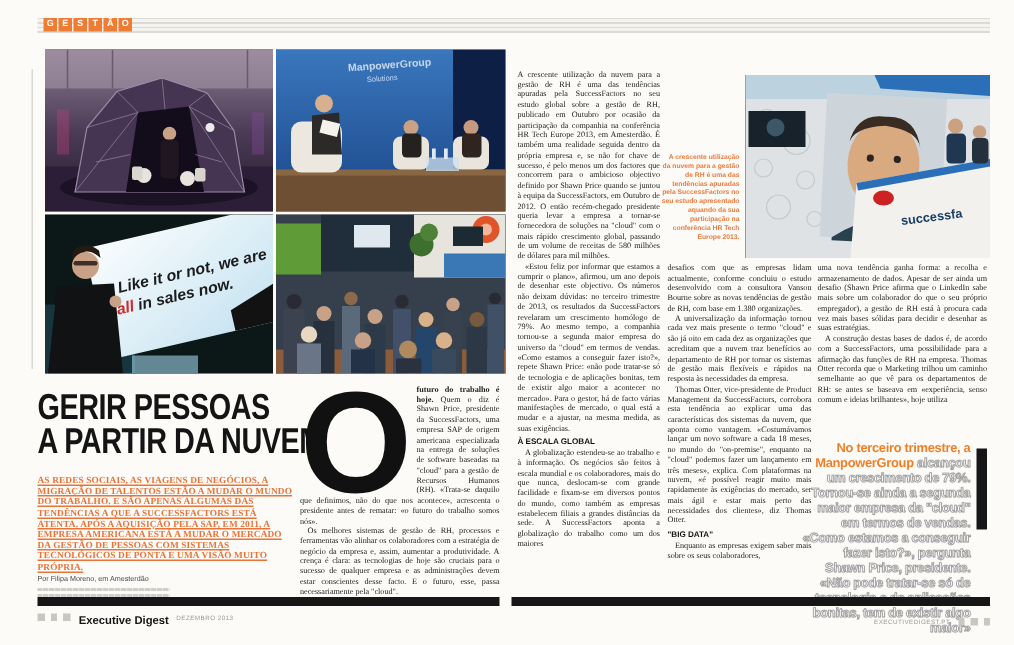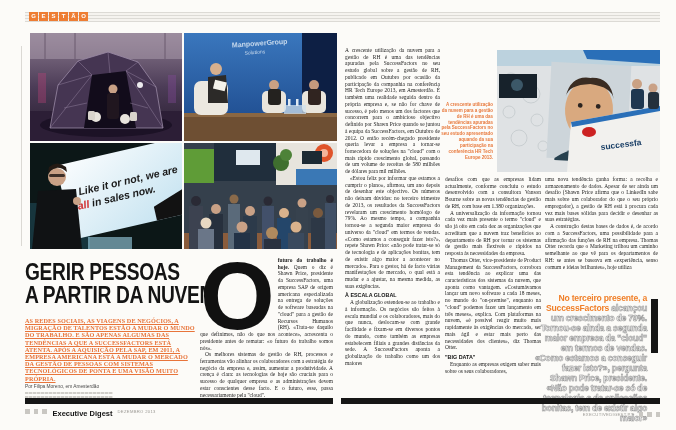--- a/index.html
+++ b/index.html
@@ -308,21 +308,21 @@
     <p class="subhead">"BIG DATA"</p>
     <p>Enquanto as empresas exigem saber mais sobre os seus colaboradores,</p>
   </div>
 
   <div class="abs col col4">
     <p>uma nova tendência ganha forma: a recolha e armazenamento de dados. Apesar de ser ainda um desafio (Shawn Price afirma que o LinkedIn sabe mais sobre um colaborador do que o seu próprio empregador), a gestão de RH está à procura cada vez mais bases sólidas para decidir e desenhar as suas estratégias.</p>
     <p>A construção destas bases de dados é, de acordo com a SuccessFactors, uma possibilidade para a afirmação das funções de RH na empresa. Thomas Otter recorda que o Marketing trilhou um caminho semelhante ao que vê para os departamentos de RH: se antes se baseava em «experiência, senso comum e ideias brilhantes», hoje utiliza</p>
   </div>
 
   <div class="abs pullquote">
-    <span class="pq-highlight">No terceiro presente, a SuccessFactors</span><span class="pq-rest"> alcançou um crescimento de 79%. Tornou-se ainda a segunda maior empresa da "cloud" em termos de vendas. «Como estamos a conseguir fazer isto?», pergunta Shawn Price, presidente. «Não pode tratar-se só de tecnologia e de aplicações bonitas, tem de existir algo maior»</span>
+    <span class="pq-highlight">No terceiro trimestre, a ManpowerGroup</span><span class="pq-rest"> alcançou um crescimento de 79%. Tornou-se ainda a segunda maior empresa da "cloud" em termos de vendas. «Como estamos a conseguir fazer isto?», pergunta Shawn Price, presidente. «Não pode tratar-se só de tecnologia e de aplicações bonitas, tem de existir algo maior»</span>
   </div>
   <div class="abs pq-bar"></div>
 
   <div class="abs bar-left"></div>
   <div class="abs bar-right"></div>
 
   <div class="abs footer-left">
     <span class="sq"></span>
     <span class="sq"></span>
     <span class="sq"></span>

